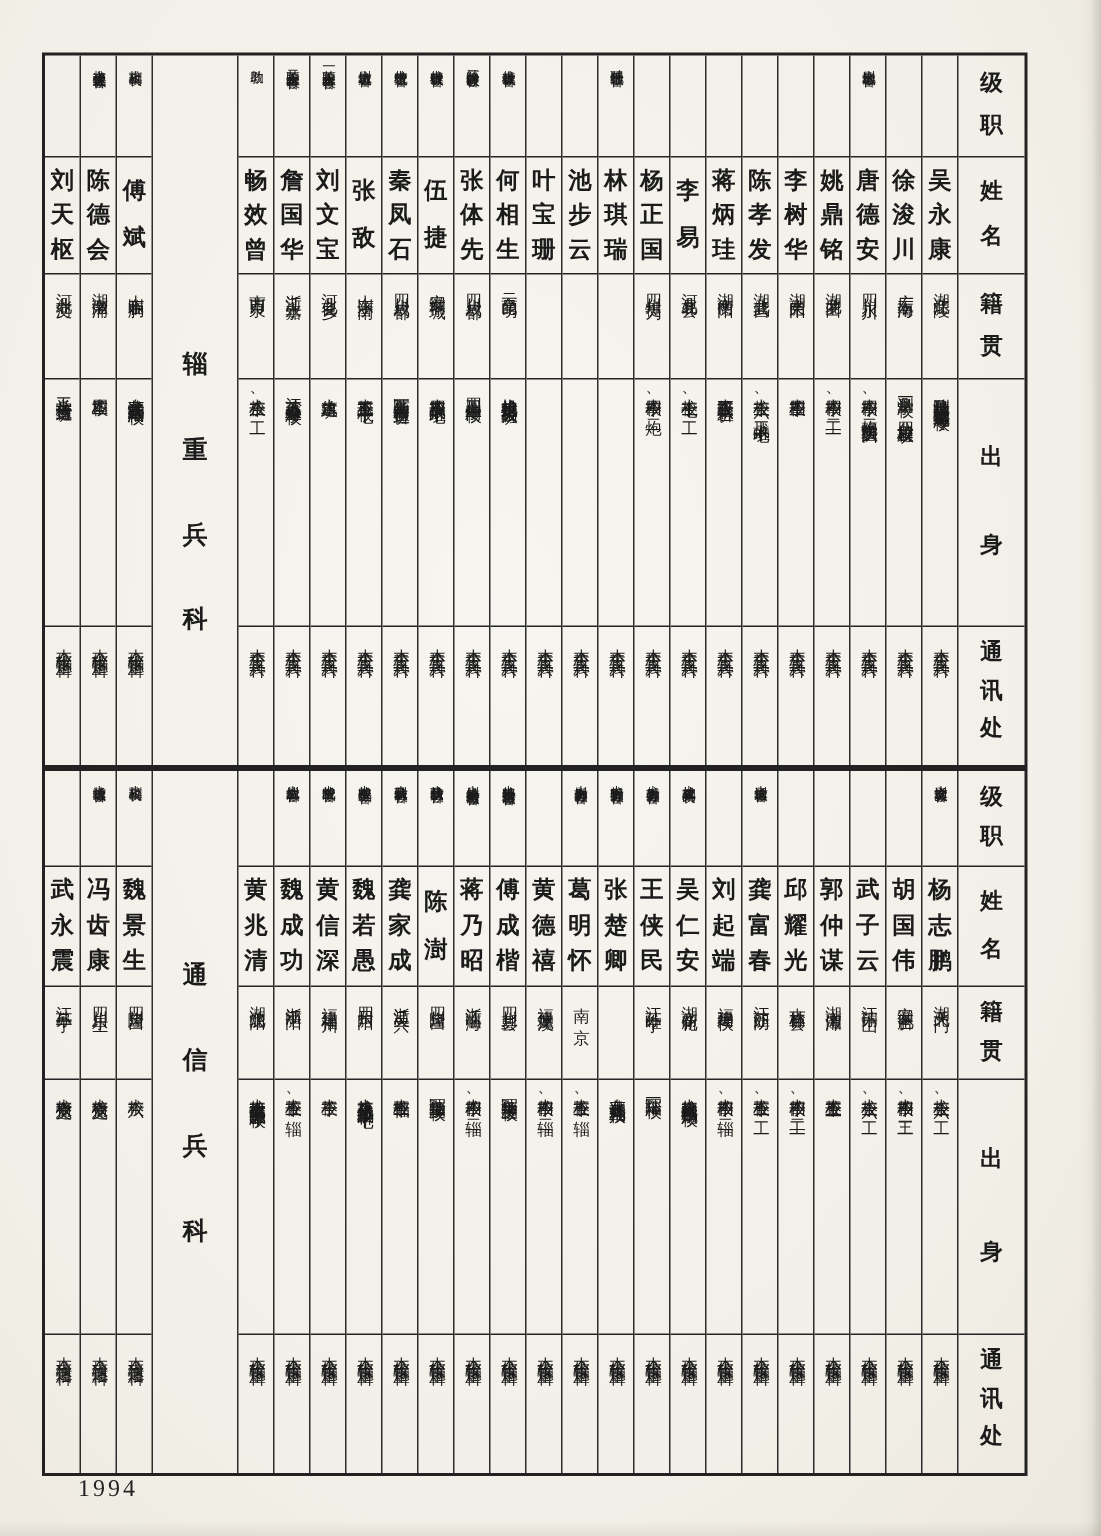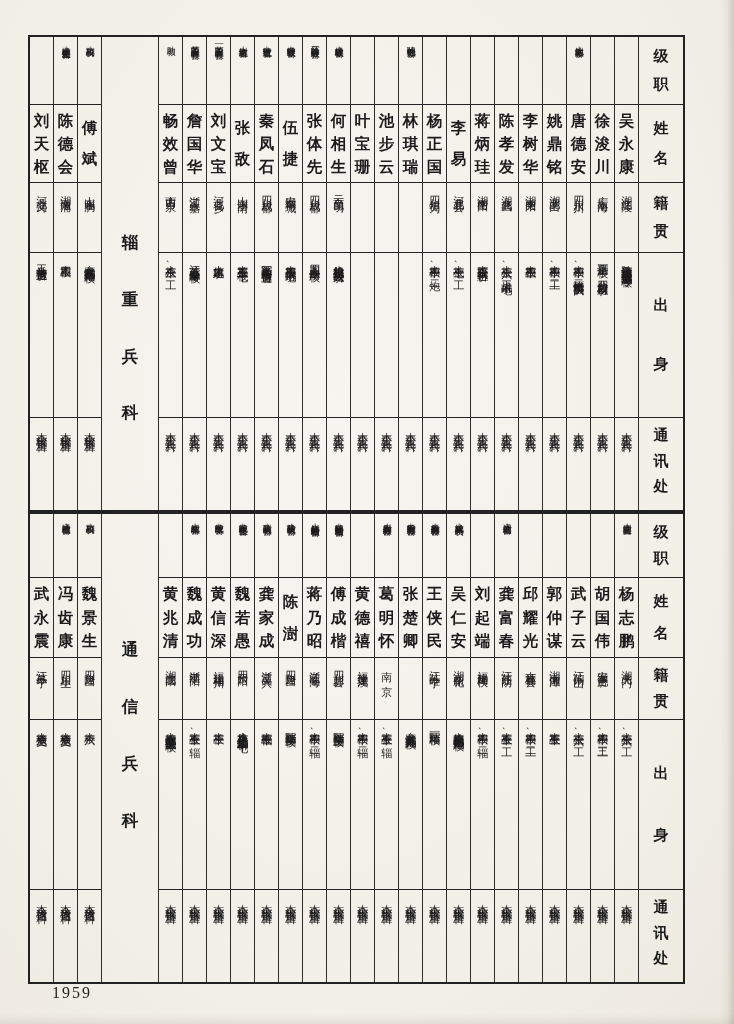--- a/index.html
+++ b/index.html
@@ -1030,14 +1030,14 @@
           <div class="vtext">江苏阜宁</div>
         </div>
         <div class="cell bg-cell" style="height: 170px;">
           <div class="vtext" style="max-height: 166px;">本校六交通</div>
         </div>
         <div class="cell contact-cell last" style="height: 86px;">
           <div class="vtext">本校通信科</div>
         </div>
       </div>
     </div>
-  <div class="pageno">1959</div>
+  <div class="pageno">1994</div>
 </div>
 
 </body></html>

